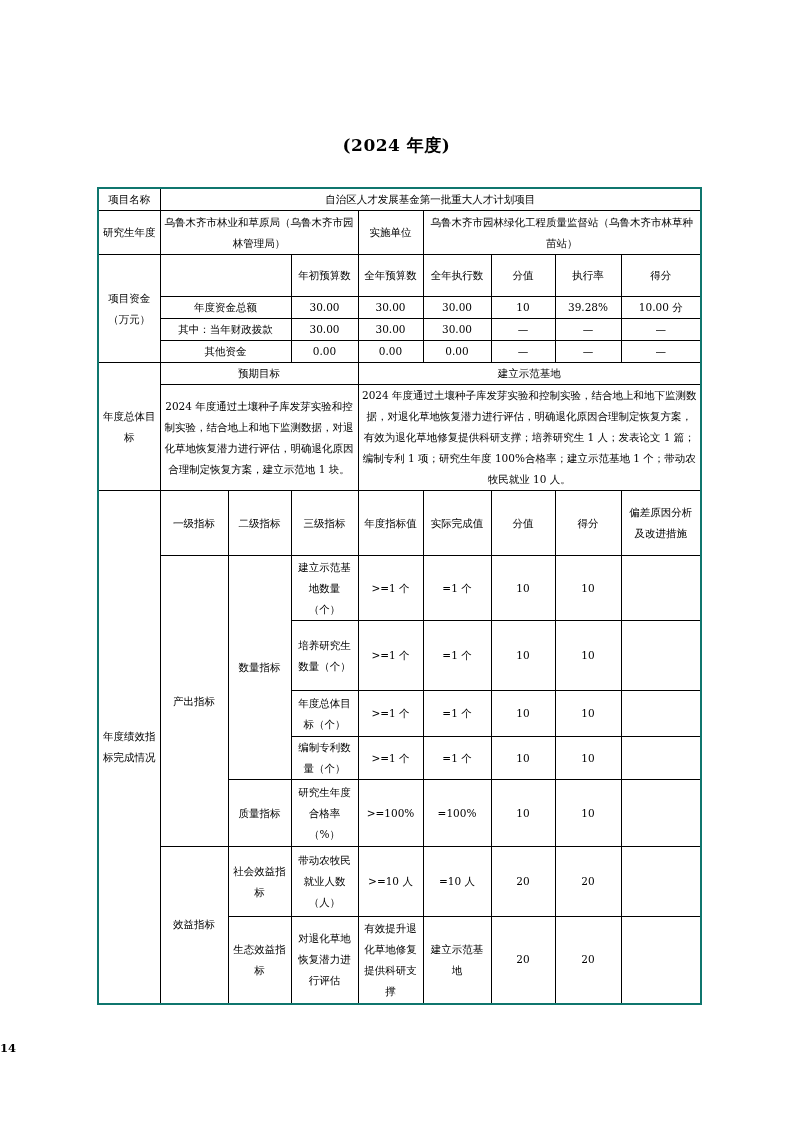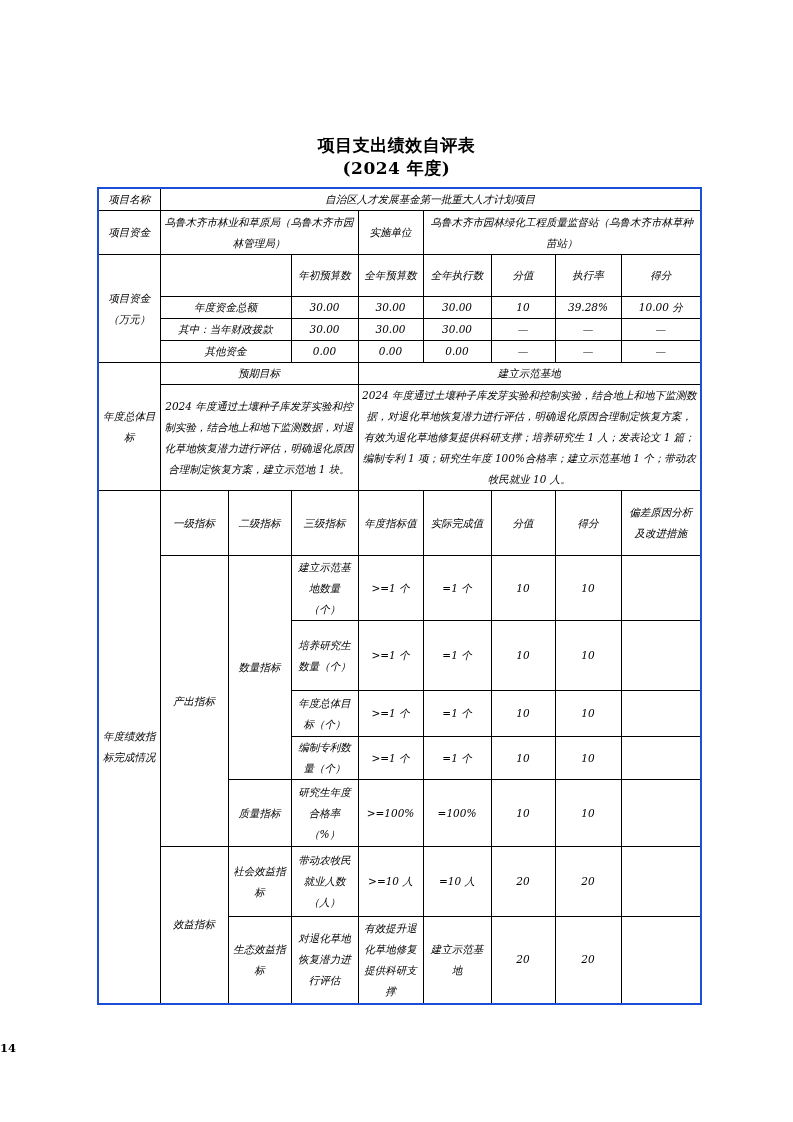--- a/index.html
+++ b/index.html
@@ -13,22 +13,21 @@
   }
   .title-block {
     position:absolute; top:134px; left:0; width:100%;
     text-align:center; font-weight:600; font-size:17px; line-height:23px;
     letter-spacing:0.5px;
   }
   table.main {
     position:absolute; left:97px; top:187px;
     width:603px;
     border-collapse:collapse; table-layout:fixed;
-    border:2px solid #1d4ed8;
-    font-style:italic;
+    border:2px solid #0f766e;
   }
   table.main td {
     border:1px solid #000;
     font-size:10.5px; line-height:21px;
     text-align:center; vertical-align:middle;
     padding:0 3px;
     overflow:hidden;
   }
   td.pad5  { padding:0 5px; }
   td.pad8  { padding:0 8px; }
@@ -49,21 +48,20 @@
     position:absolute; top:1041px; left:0; width:100%;
     text-align:left; font-size:11.5px; font-weight:600;
   }
 </style>
 </head>
 <body>
 
 <div class="page">
 
   <div class="title-block">
-    <div>项目支出绩效自评表</div>
     <div>(2024 年度)</div>
   </div>
 
   <table class="main">
     <colgroup>
       <col style="width:62px">
         <col style="width:68px">
         <col style="width:63px">
       <col style="width:67px">
         <col style="width:65px">
@@ -73,21 +71,21 @@
         <col style="width:80px">
     </colgroup>
 
     <tbody>
         <tr class="h22">
       <td class="pad5">项目名称</td>
       <td colspan="8">自治区人才发展基金第一批重大人才计划项目</td>
     </tr>
 
     <tr class="h44">
-      <td class="pad5">项目资金</td>
+      <td class="pad5">研究生年度</td>
       <td colspan="3">乌鲁木齐市林业和草原局（乌鲁木齐市园林管理局）</td>
       <td>实施单位</td>
       <td colspan="4">乌鲁木齐市园林绿化工程质量监督站（乌鲁木齐市林草种苗站）</td>
     </tr>
 
     <tr class="h42">
       <td class="pad5" rowspan="4">项目资金（万元）</td>
       <td colspan="2"></td>
       <td class="pad8">年初预算数</td>
       <td class="pad8">全年预算数</td>

